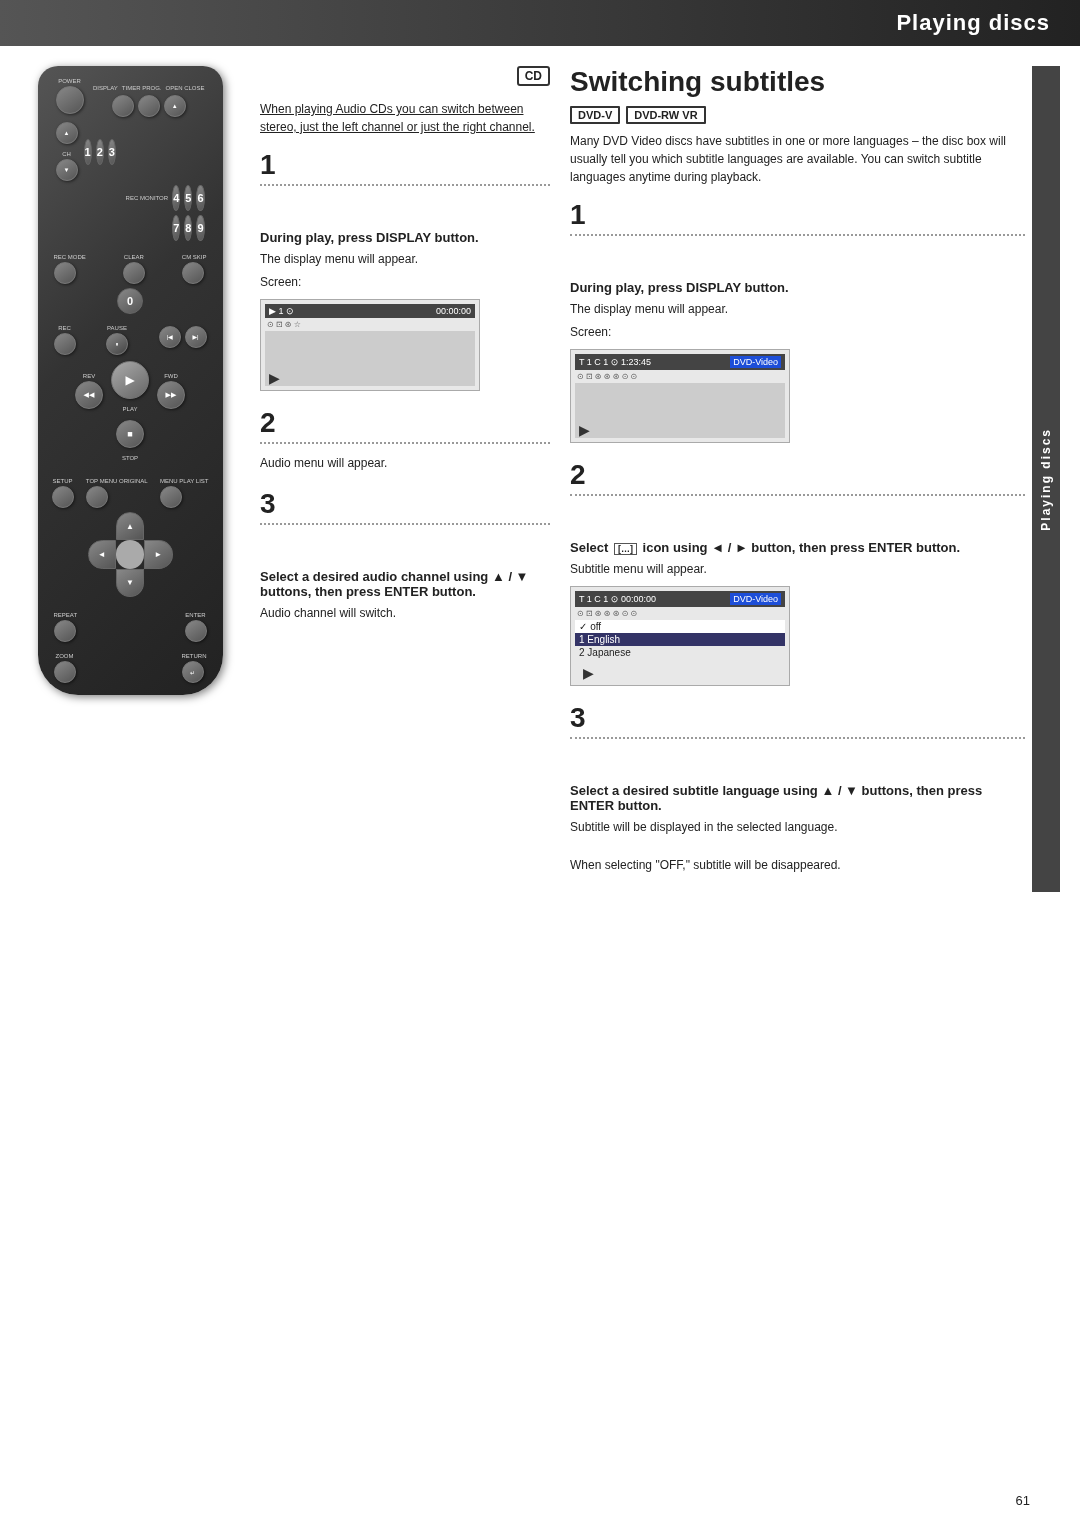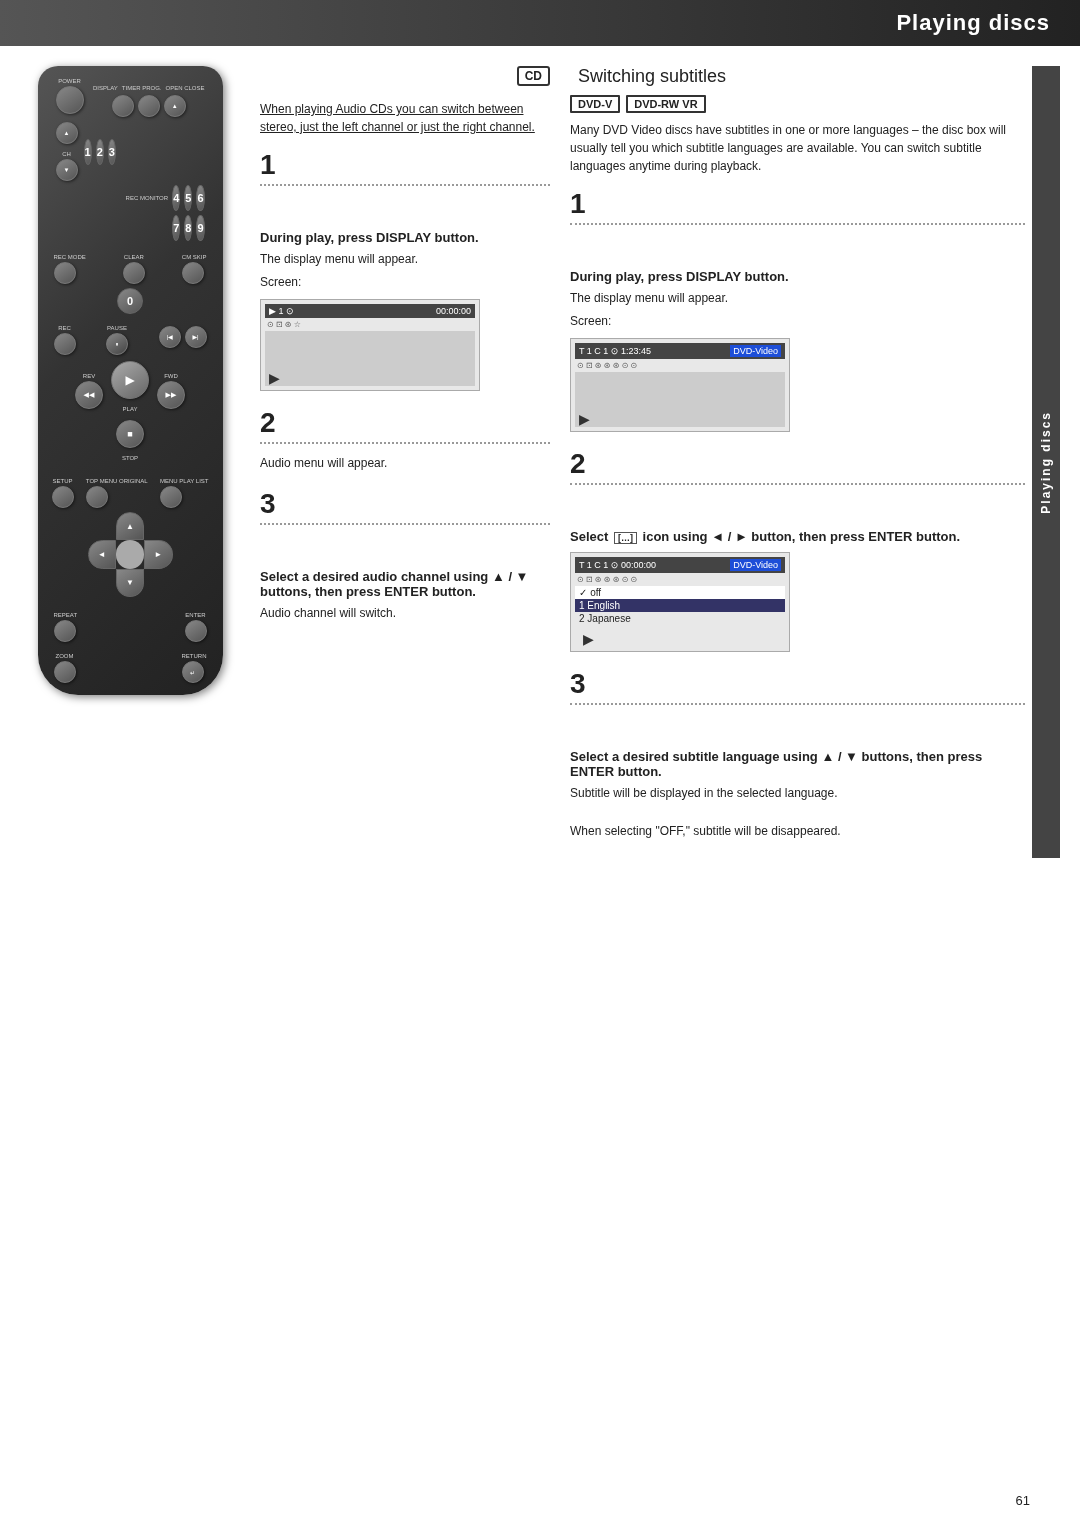--- a/index.html
+++ b/index.html
@@ -94,24 +94,23 @@
       line-height: 1.5;
       margin-bottom: 5px;
     }
 
     .step-block {
       margin-bottom: 18px;
     }
 
     
     .section-title {
-      font-size: 18px;
-      font-weight: normal;
+      font-size: 28px;
+      font-weight: bold;
       margin-bottom: 8px;
-      margin-left: 8px;
     }
 
     
     .badge-row {
       display: flex;
       gap: 6px;
       margin-bottom: 8px;
       align-items: center;
     }
     .badge {
@@ -572,20 +571,21 @@
     </div>
 
     <div class="step-block">
       <span class="step-num">2</span>
       <div class="step-dots"></div>
       <p class="step-title">
         <span>Select</span>
         <span style="display:inline-block;border:1px solid #555;padding:0 3px;font-size:9px;margin:0 2px;">[…]</span>
         <span>icon using ◄ / ► button, then press ENTER button.</span>
       </p>
+      <p class="step-body">Subtitle menu will appear.</p>
 
       <div class="screen-menu">
         <div class="screen-topbar">
           <span>T 1 C 1 ⊙ <span>00:00:00</span></span>
           <span class="screen-topbar-right">DVD-Video</span>
         </div>
         <div style="font-size:8px;padding:2px;color:#555;">⊙ ⊡ ⊛ ⊛ ⊛ ⊙ ⊙</div>
         <div class="menu-item selected">✓ off</div>
         <div class="menu-item highlight">1 English</div>
         <div class="menu-item">2 Japanese</div>

